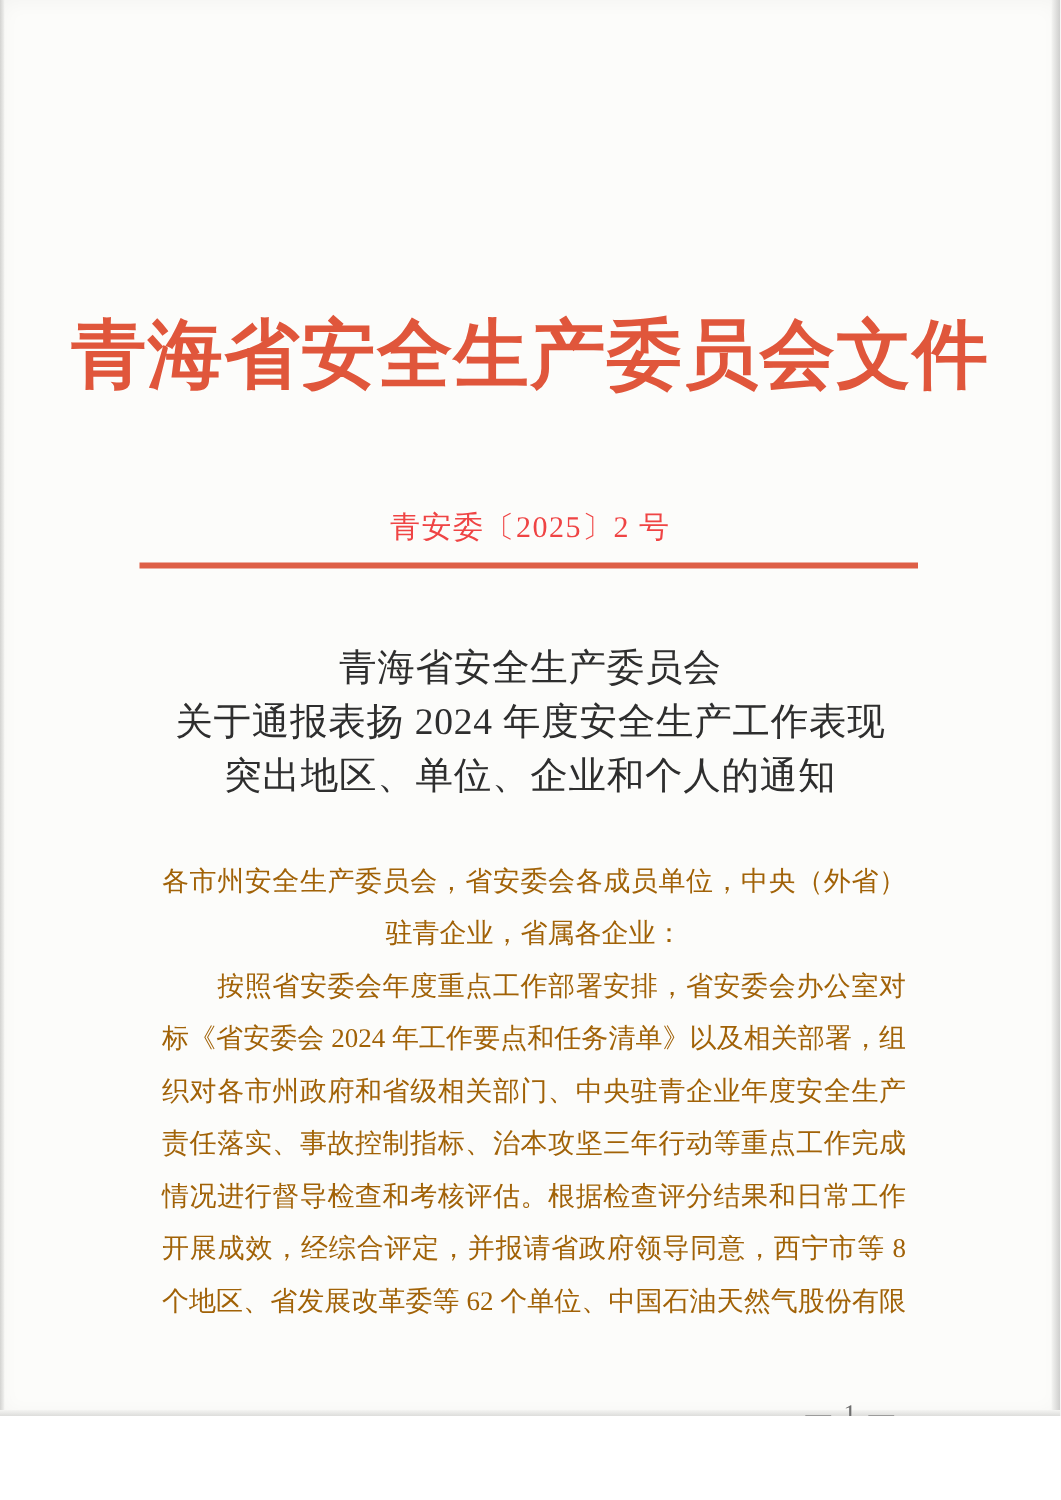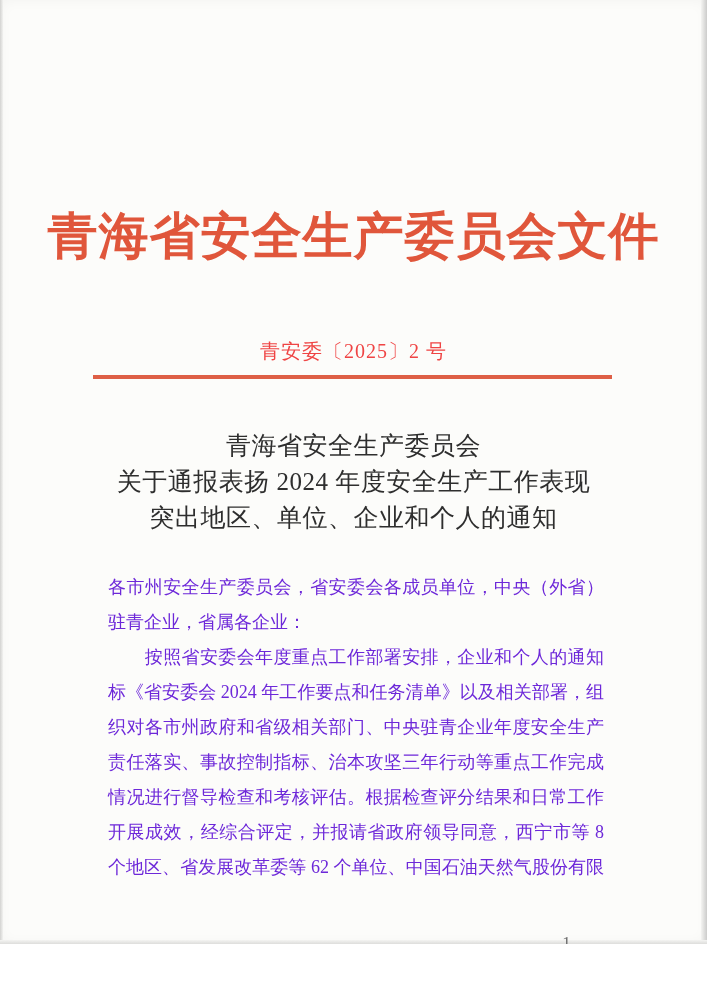--- a/index.html
+++ b/index.html
@@ -72,26 +72,26 @@
     color: #2e2e2e;
     letter-spacing: 0.5px;
   }
   .doc-body {
     position: absolute;
     top: 570px;
     left: 108px;
     width: 496px;
     font-size: 18px;
     line-height: 35px;
-    color: #6d28d9;
+    color: #a16207;
   }
   .body-line {
     height: 35px;
     white-space: pre;
-    text-align: left;
+    text-align: center;
   }
   .body-line.just {
     white-space: normal;
     text-align: justify;
     text-align-last: justify;
     text-justify: inter-character;
   }
   .page-number {
     position: absolute;
     top: 932px;
@@ -119,21 +119,21 @@
 
   <div class="doc-title">
     <div>青海省安全生产委员会</div>
     <div>关于通报表扬 2024 年度安全生产工作表现</div>
     <div>突出地区、单位、企业和个人的通知</div>
   </div>
 
   <div class="doc-body">
       <div class="body-line just">各市州安全生产委员会，省安委会各成员单位，中央（外省）</div>
       <div class="body-line">驻青企业，省属各企业：</div>
-      <div class="body-line just">　　按照省安委会年度重点工作部署安排，企业和个人的通知</div>
+      <div class="body-line just">　　按照省安委会年度重点工作部署安排，省安委会办公室对</div>
       <div class="body-line just">标《省安委会 2024 年工作要点和任务清单》以及相关部署，组</div>
       <div class="body-line just">织对各市州政府和省级相关部门、中央驻青企业年度安全生产</div>
       <div class="body-line just">责任落实、事故控制指标、治本攻坚三年行动等重点工作完成</div>
       <div class="body-line just">情况进行督导检查和考核评估。根据检查评分结果和日常工作</div>
       <div class="body-line just">开展成效，经综合评定，并报请省政府领导同意，西宁市等 8</div>
       <div class="body-line just">个地区、省发展改革委等 62 个单位、中国石油天然气股份有限</div>
     </div>
 
   <div class="page-number">— 1 —</div>
 

